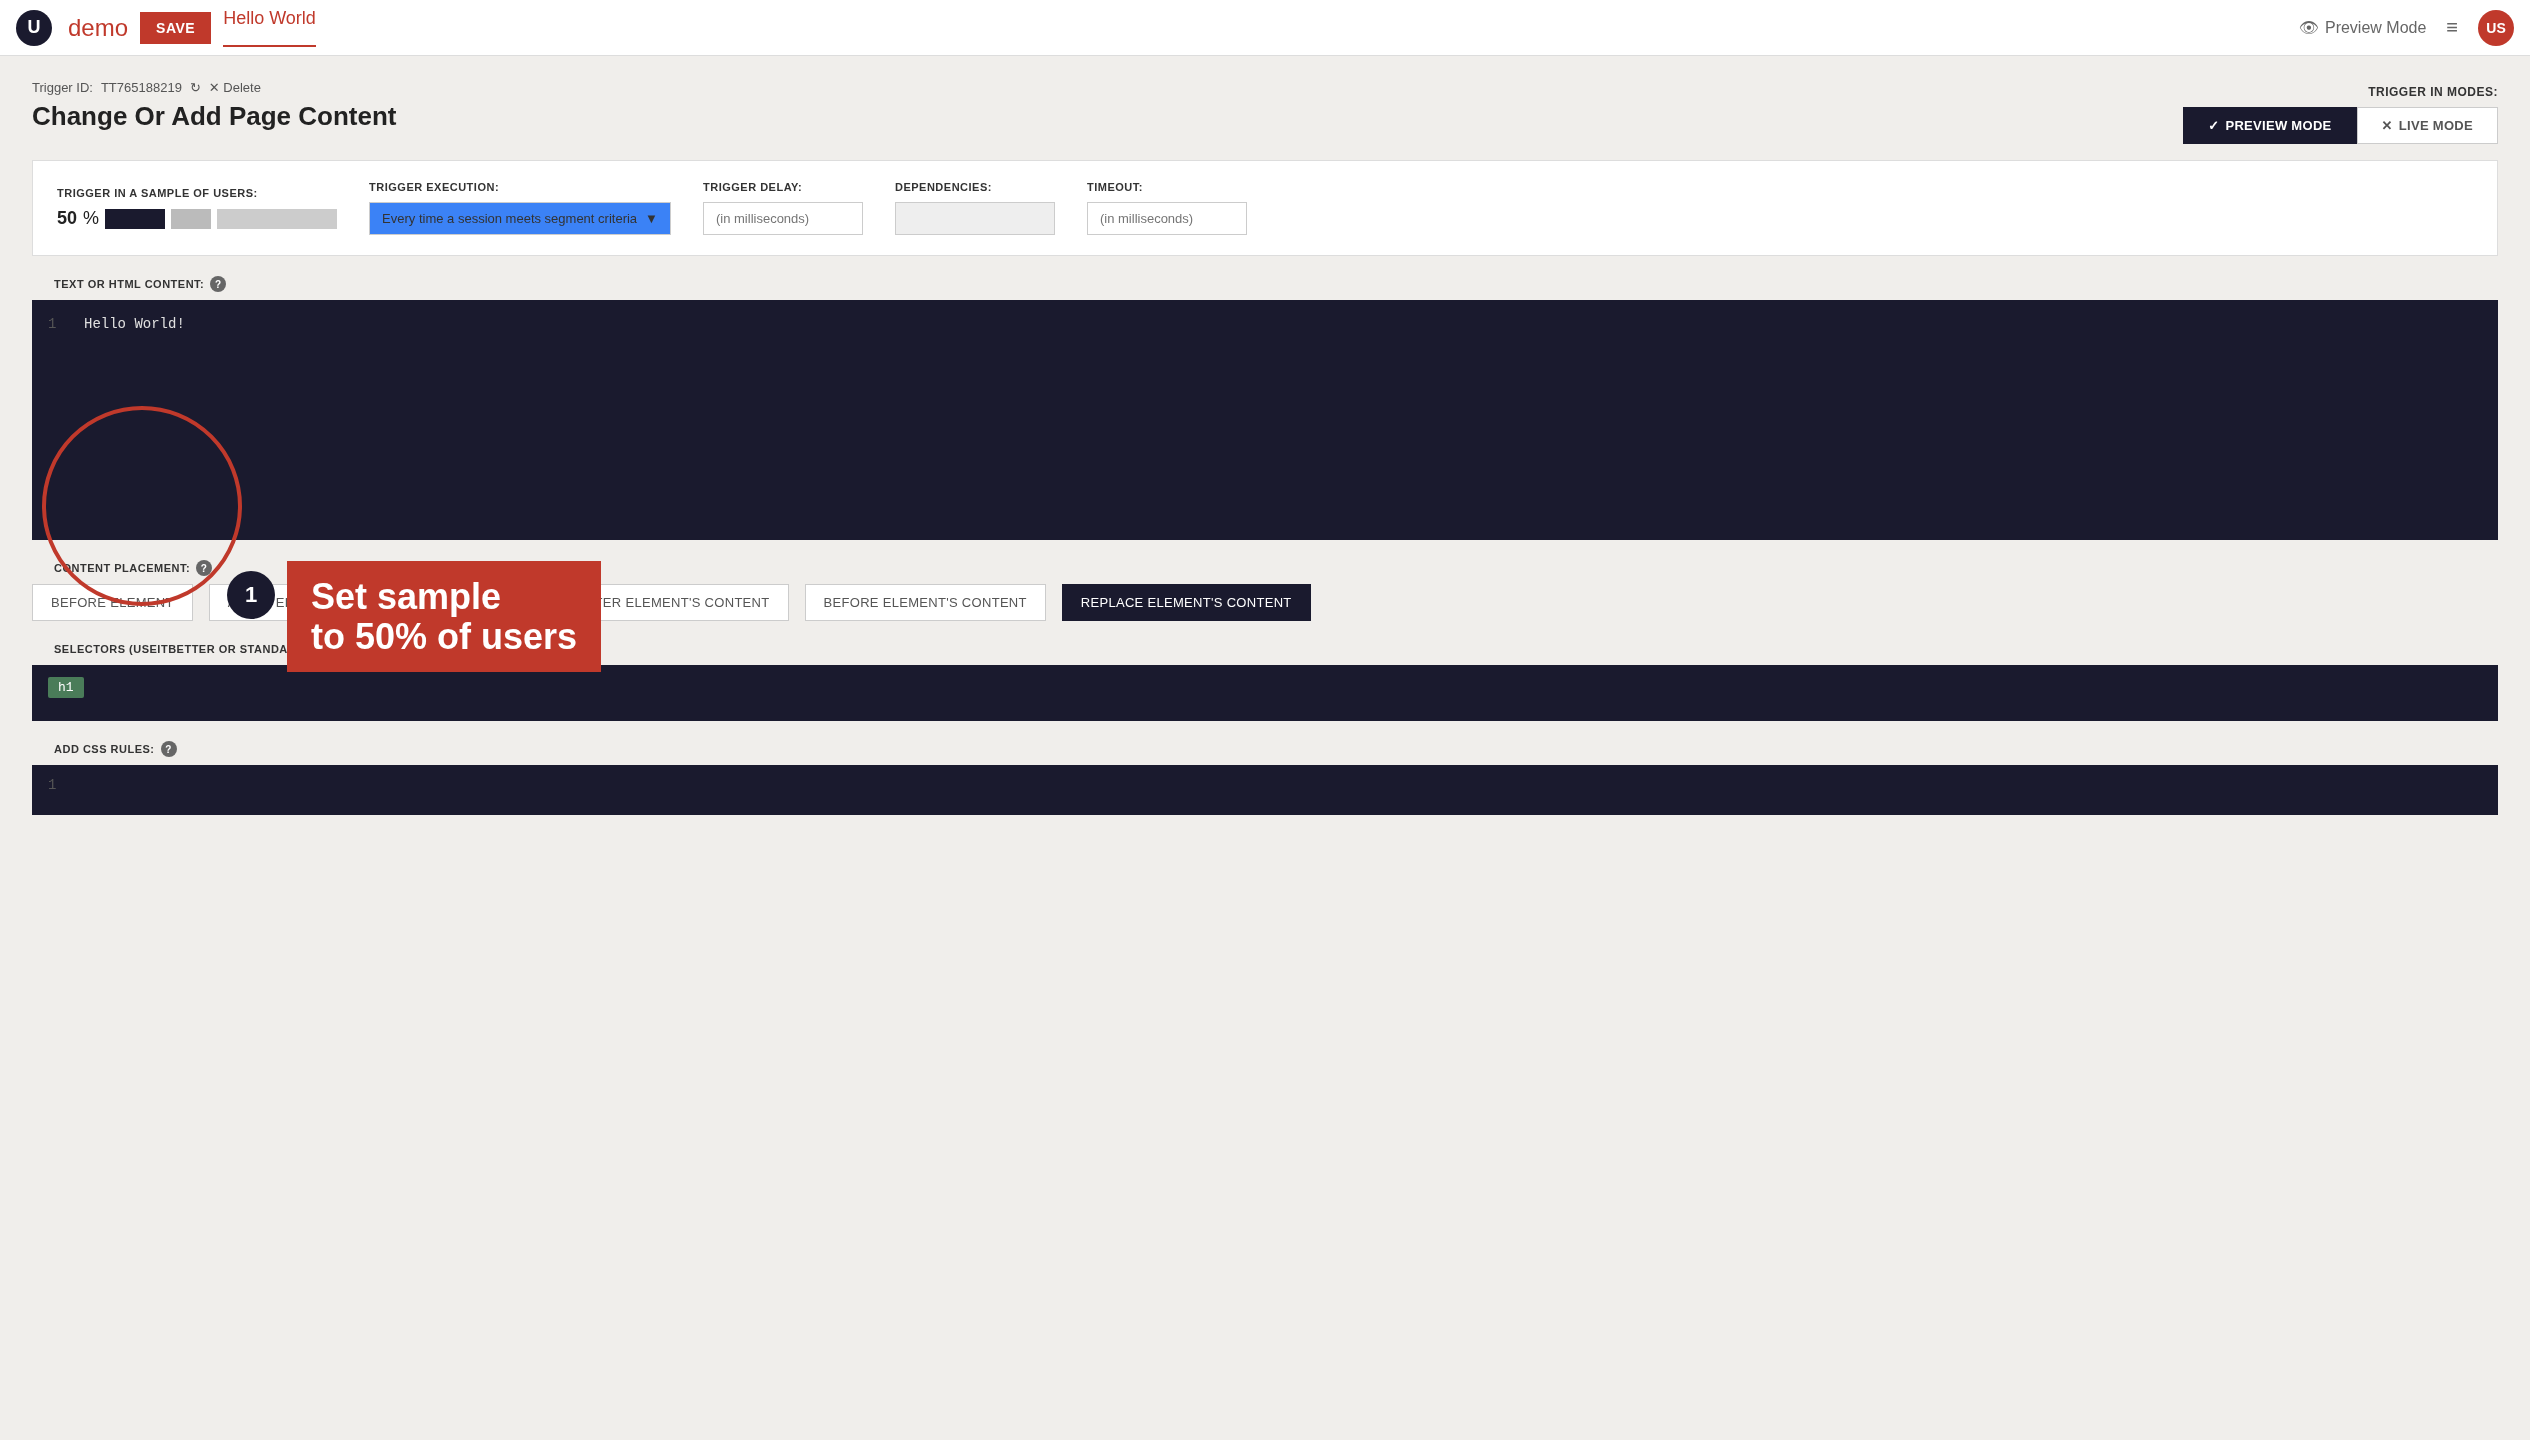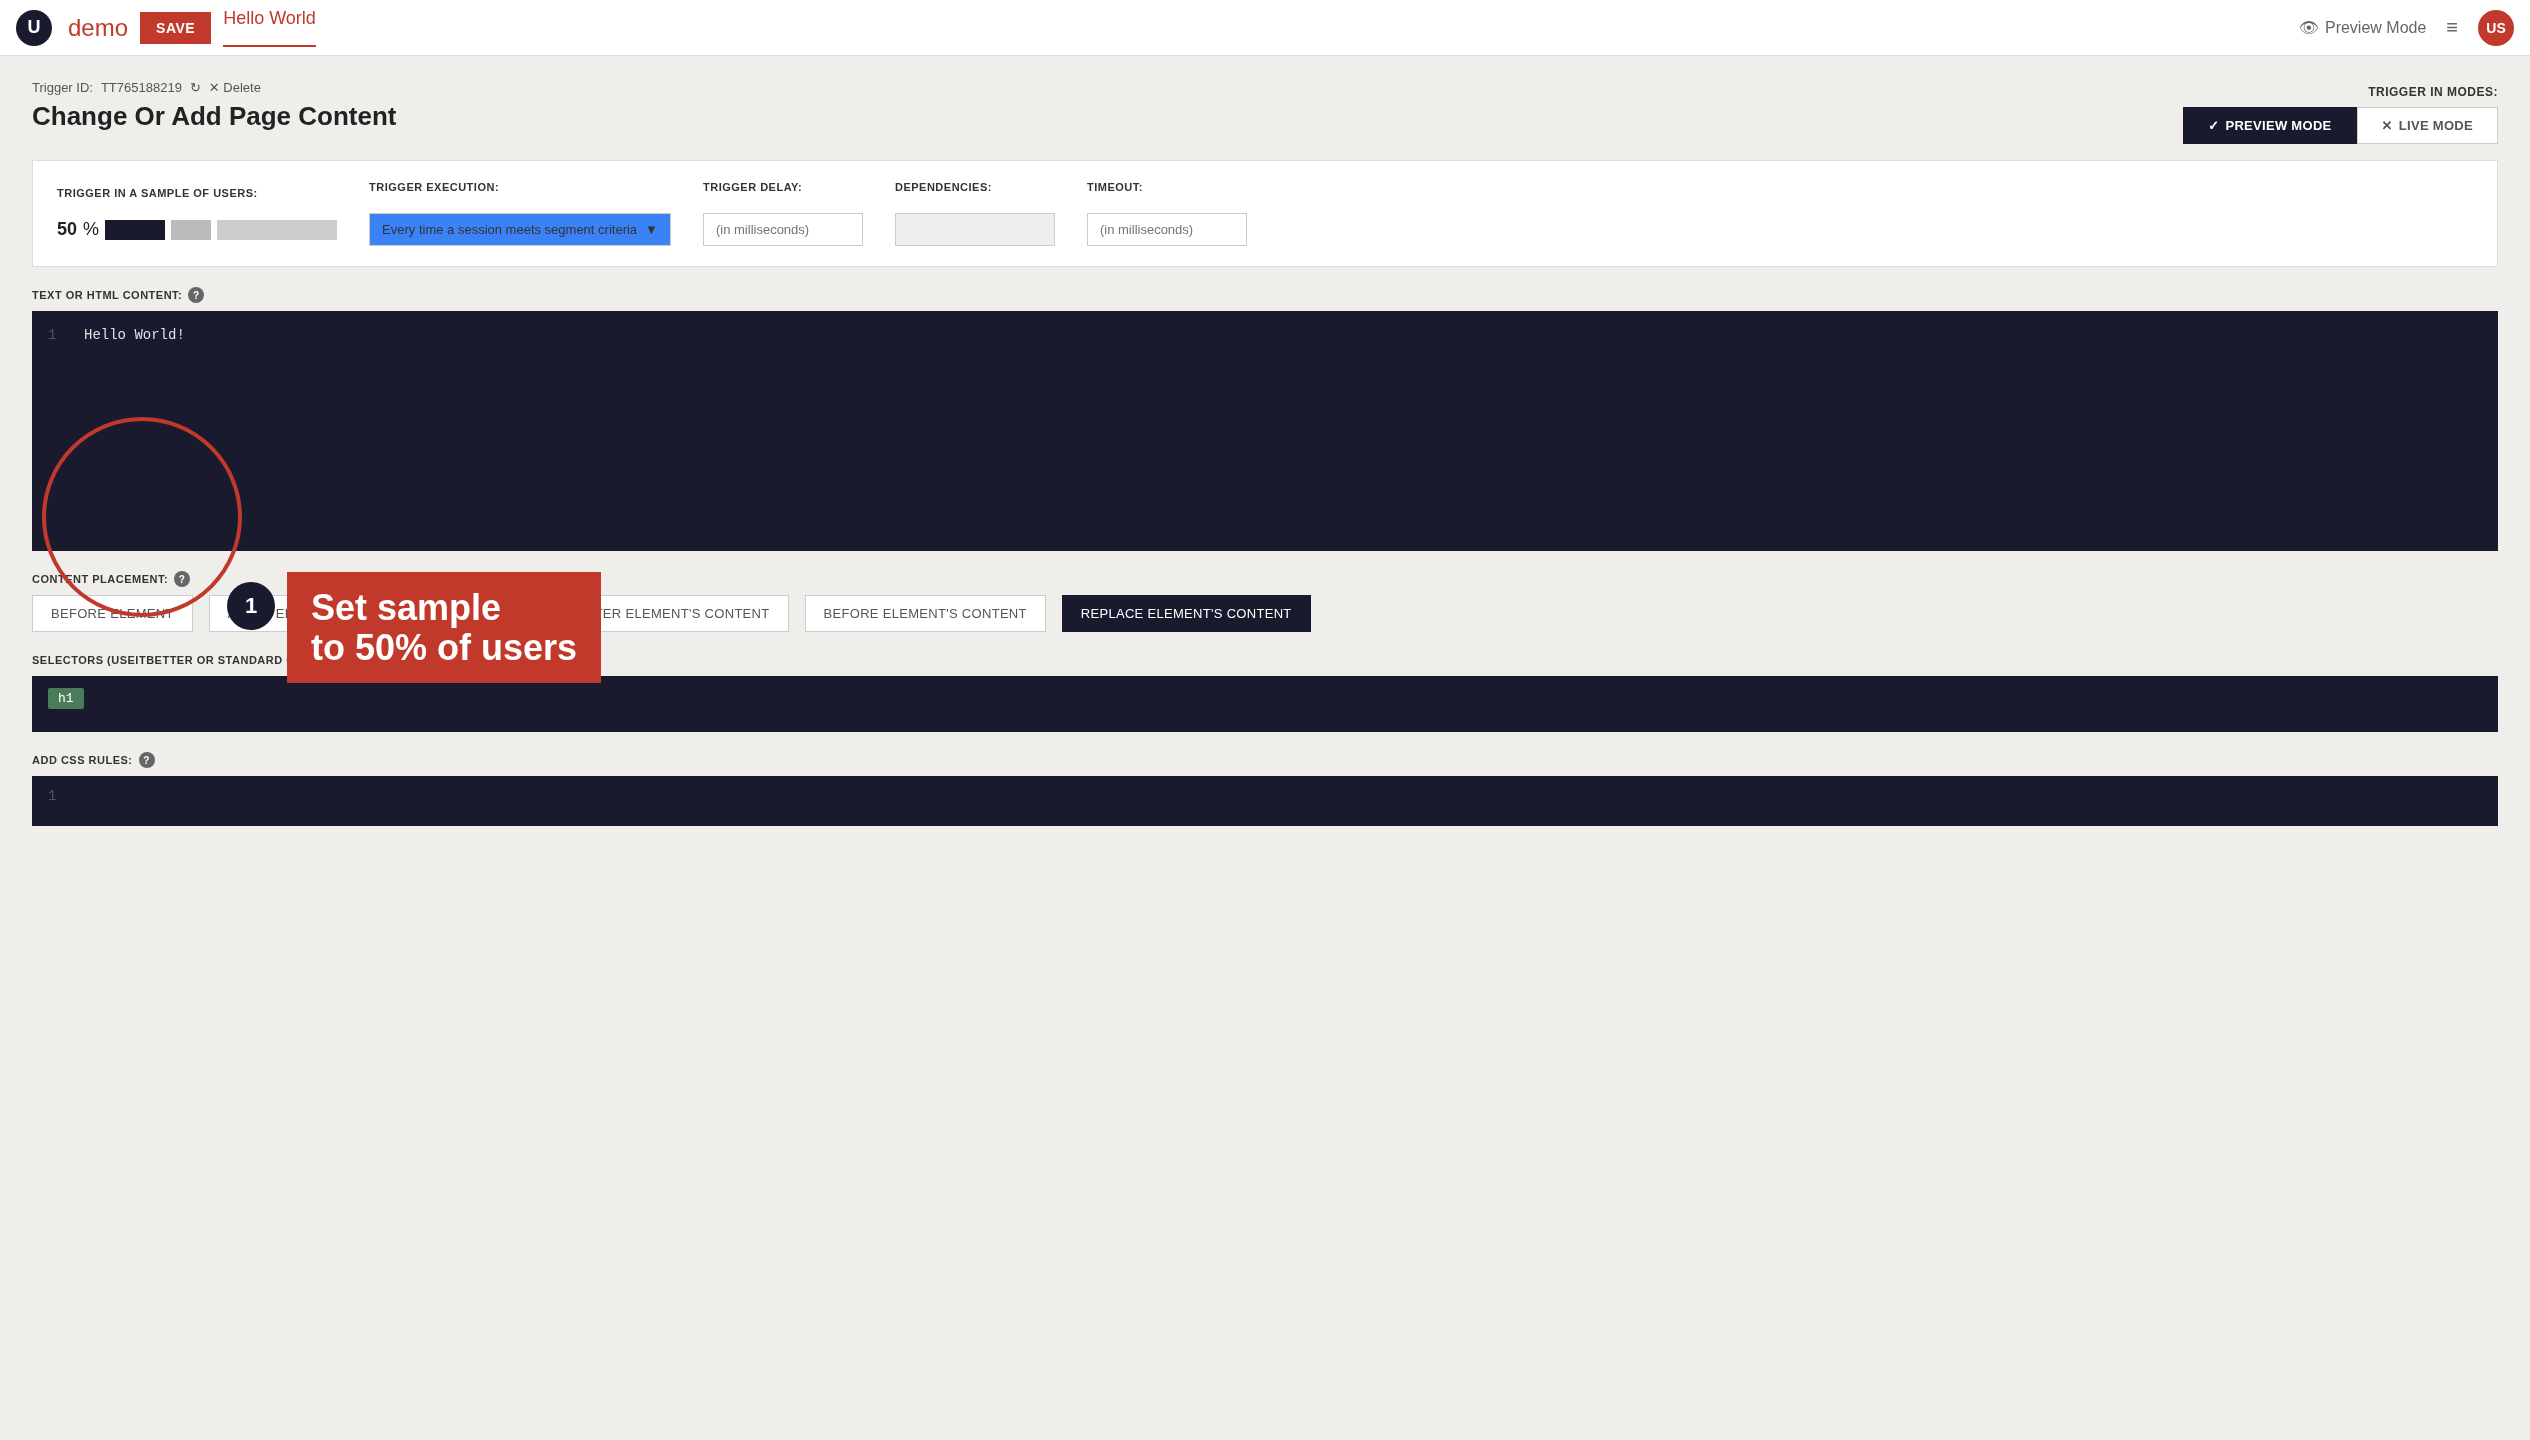--- a/index.html
+++ b/index.html
@@ -103,21 +103,21 @@
     }
 
     
     .config-card {
       background: #fff;
       border: 1px solid #ddd;
       padding: 20px 24px;
       margin-bottom: 20px;
       display: flex; align-items: center; gap: 32px;
     }
-    .config-field { display: flex; flex-direction: column; gap: 20px; justify-content: space-between; }
+    .config-field { display: flex; flex-direction: column; gap: 9px; justify-content: space-between; }
     .config-label {
       font-size: 11px; font-weight: 700; color: #333;
       letter-spacing: 0.5px; text-transform: uppercase;
     }
     .sample-input-row { display: flex; align-items: center; gap: 6px; }
     .sample-number {
       font-size: 18px; font-weight: 600; color: #222;
     }
     .sample-percent { font-size: 18px; color: #222; }
     .sample-slider-dark {
@@ -192,20 +192,21 @@
     .tooltip-line2 {
       font-size: 36px; font-weight: 800; color: #fff; line-height: 1.1;
     }
 
     
     .section-label {
       font-size: 11px; font-weight: 700; color: #333;
       letter-spacing: 0.5px; text-transform: uppercase;
       display: flex; align-items: center; gap: 6px;
       margin-bottom: 8px;
+      margin-left: 22px;
     }
     .help-icon {
       width: 16px; height: 16px; border-radius: 50%;
       background: #666; color: #fff;
       display: inline-flex; align-items: center; justify-content: center;
       font-size: 10px; font-weight: 700; cursor: pointer;
     }
     .code-editor {
       background: #1a1a2e; color: #aaa;
       font-family: 'Courier New', monospace; font-size: 14px;

